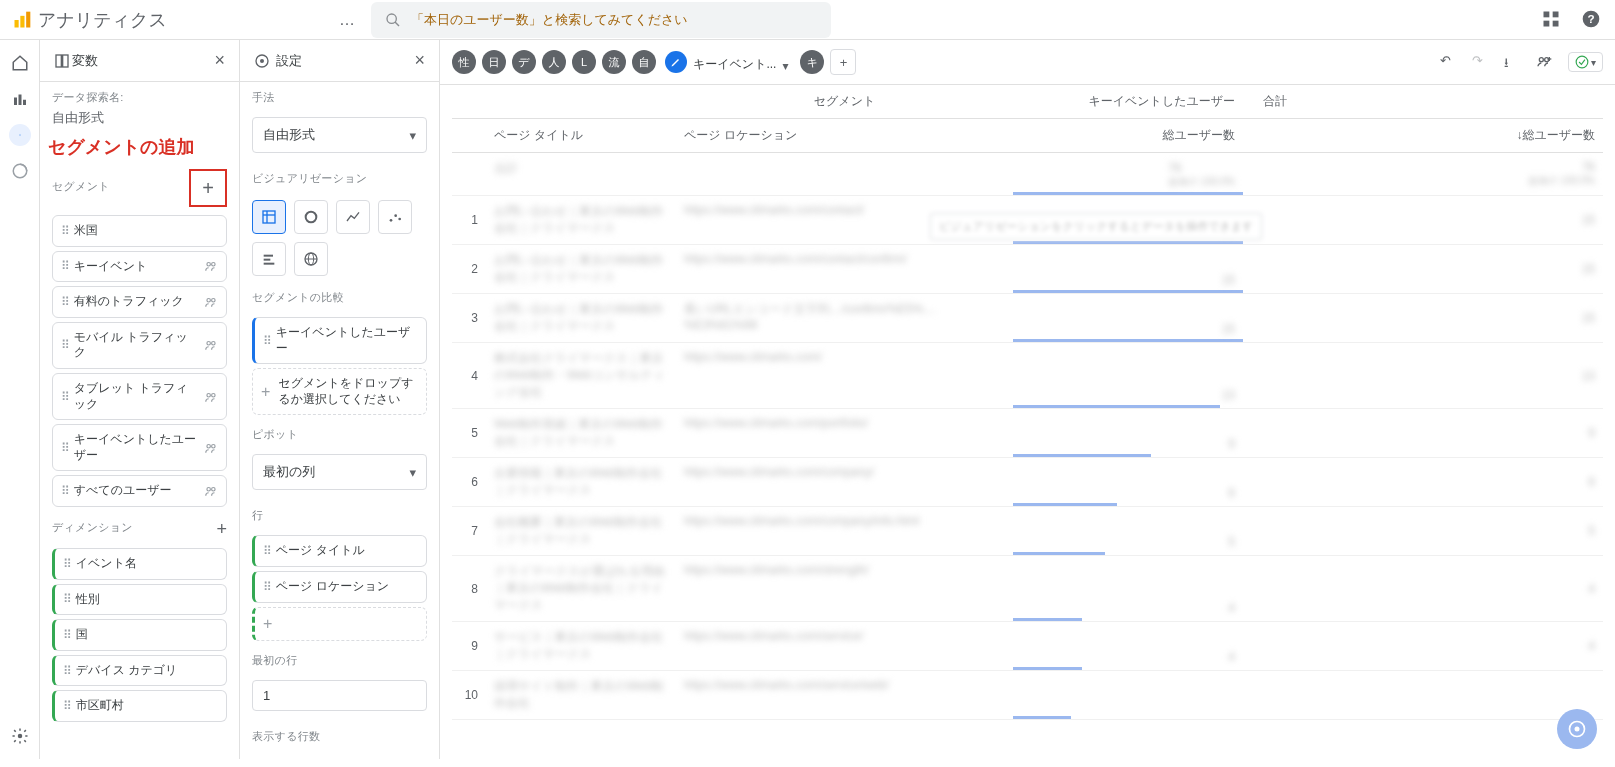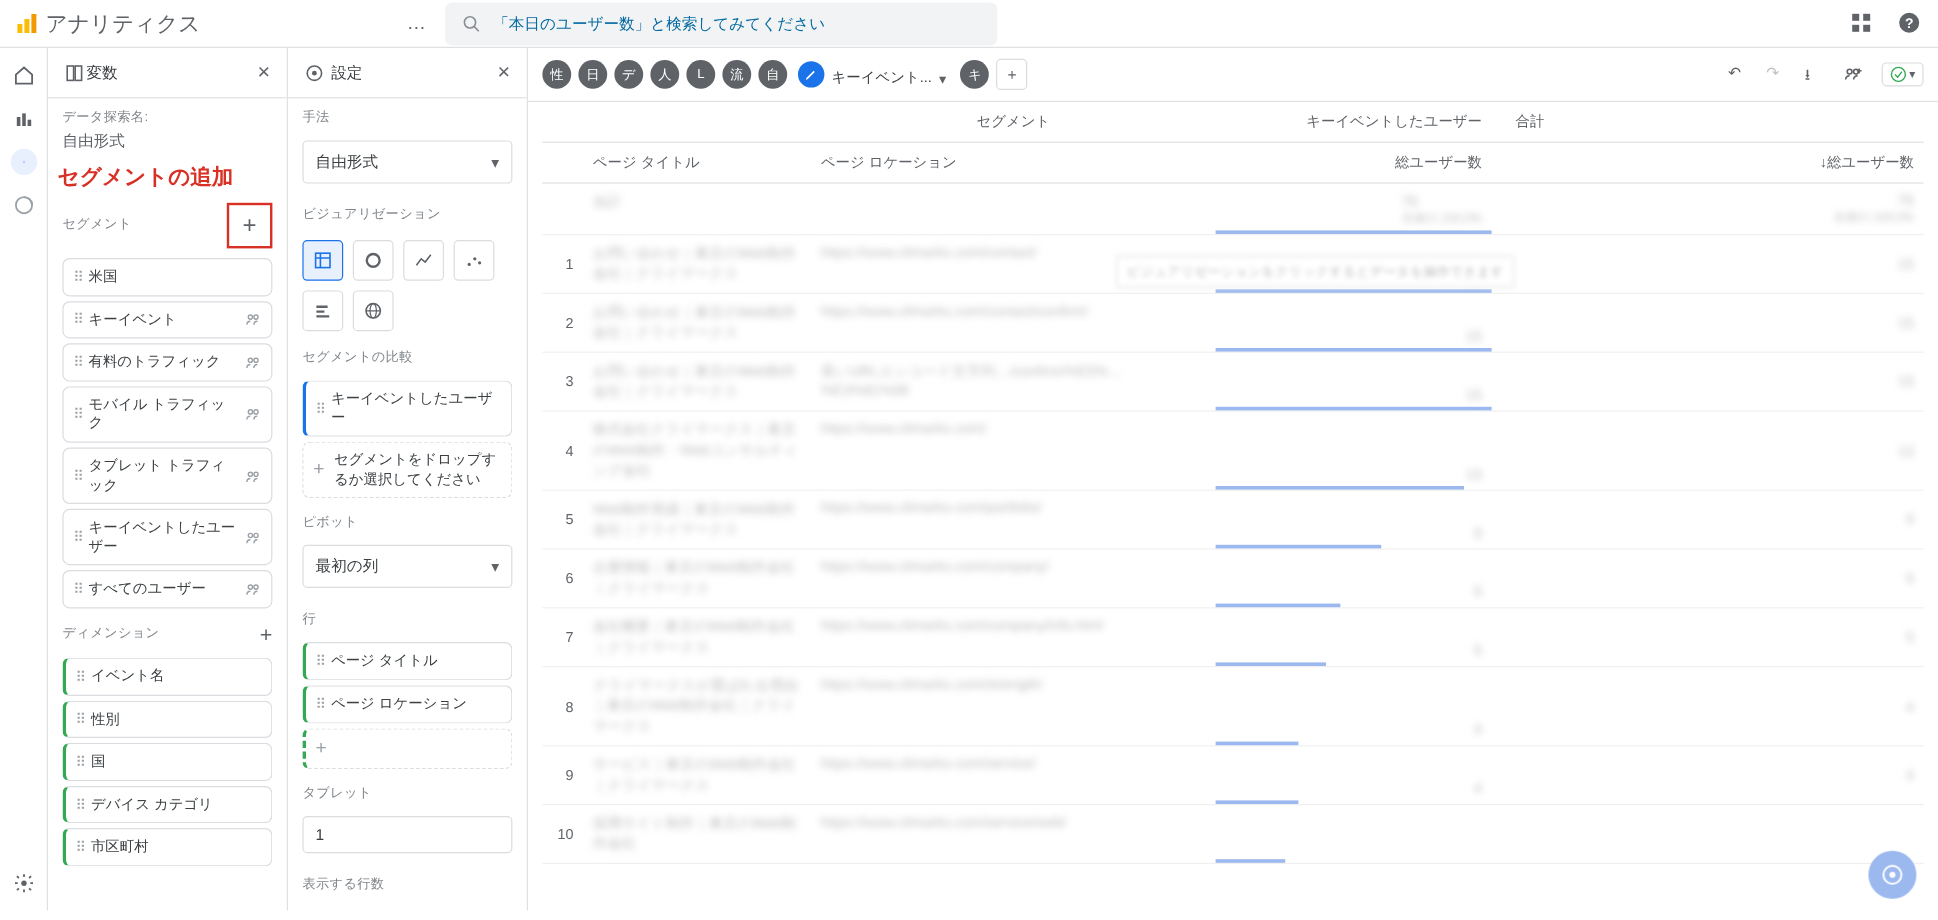--- a/index.html
+++ b/index.html
@@ -4,21 +4,21 @@
 <style>
 * { box-sizing: border-box; margin: 0; padding: 0; }
 body { font-family: 'Helvetica Neue', Arial, sans-serif; font-size: 13px; color: #3c4043; background: #fff; overflow: hidden; }
 
 
 .topbar { height: 40px; display: flex; align-items: center; padding: 0 12px; border-bottom: 1px solid #e0e0e0; }
 .logo { display:flex; align-items:center; gap:6px; margin-right:12px; }
 .logo-mark { width:20px; height:20px; }
 .app-title { font-size:18px; color:#5f6368; }
 .ellipsis { margin-left:160px; color:#5f6368; font-size:16px; }
-.search { flex:0 0 460px; margin-left:16px; height:36px; background:#f1f3f4; border-radius:6px; display:flex; align-items:center; padding:16px 14px; color:#0369a1; }
+.search { flex:0 0 460px; margin-left:16px; height:36px; background:#f1f3f4; border-radius:6px; display:flex; align-items:center; padding:16px 14px; color:#a16207; }
 .search svg { margin-right:10px; opacity:.7; }
 .topbar-spacer { flex:1; }
 .topbar-icons { display:flex; gap:18px; align-items:center; }
 .topbar-icons .icn { width:22px; height:22px; color:#5f6368; }
 
 
 .app { display:flex; height: calc(100vh - 48px); }
 .nav { width:40px; border-right:1px solid #e0e0e0; padding-top:12px; display:flex; flex-direction:column; align-items:center; gap:14px; position:relative; }
 .nav .navicn { width:22px; height:22px; color:#5f6368; display:flex; align-items:center; justify-content:center; }
 .nav .navicn.active { background:#e8f0fe; border-radius:50%; padding:10px; color:#1a73e8; }
@@ -379,21 +379,21 @@
         <div class="chip green">
           <span class="drag">⠿</span>
           <span class="chip-label">ページ ロケーション</span>
         </div>
       </div>
     <div class="chip dashed" style="border-left:3px dashed #34a853;">
         <span class="plus">+</span>
       </div>
 
     <div class="section">
-        <div class="sec-label">タブレット</div>
+        <div class="sec-label">最初の行</div>
       </div>
     <div class="input">1</div>
 
     <div class="section">
         <div class="sec-label">表示する行数</div>
       </div>
 
   </div>
 
   <div class="panel-main">

